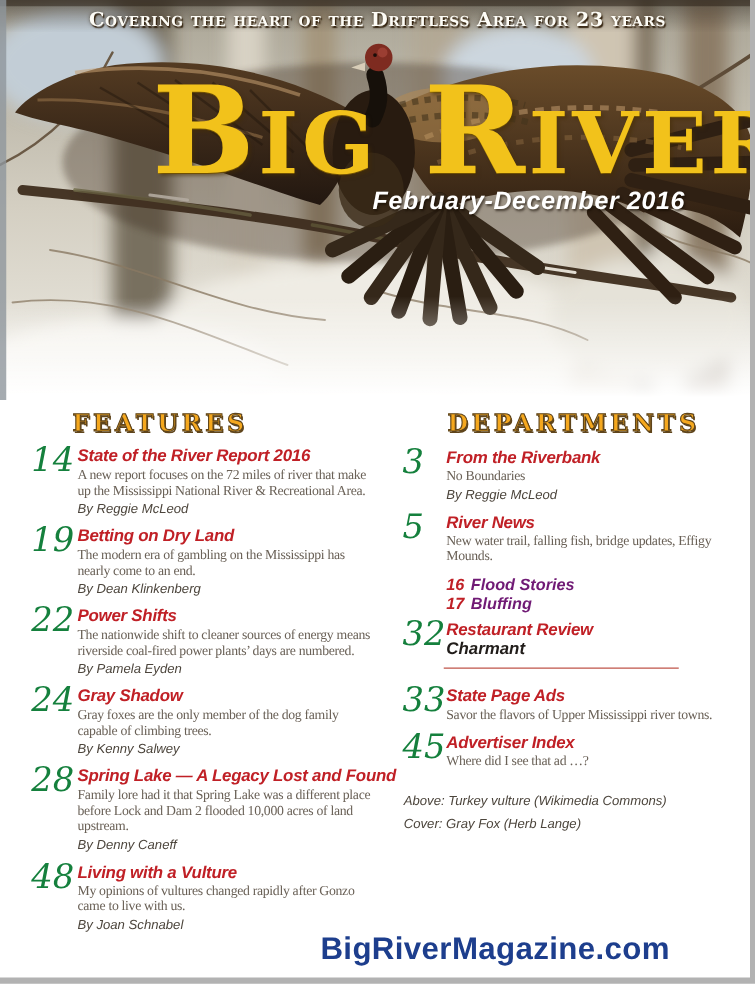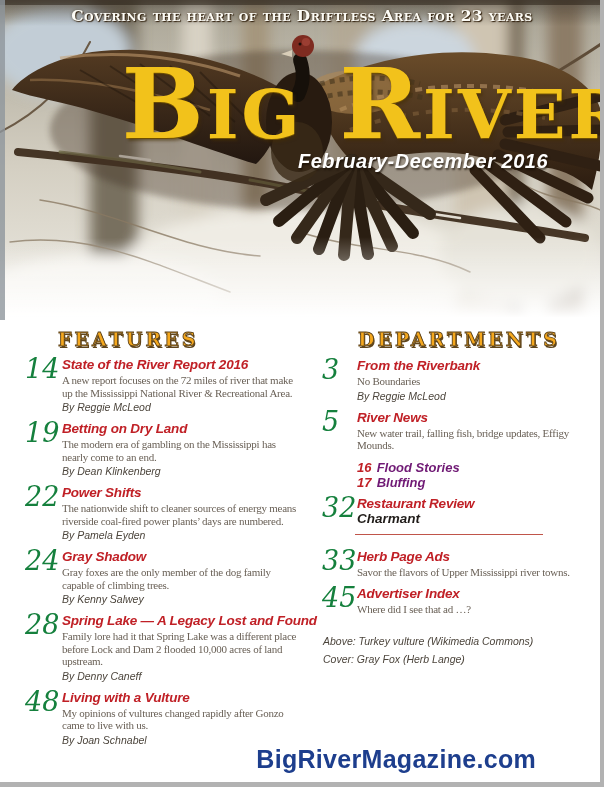--- a/index.html
+++ b/index.html
@@ -292,21 +292,21 @@
         <div class="item-title">Restaurant Review</div>
         <div class="subtitle">Charmant</div>
       </div>
     </div>
 
     <hr class="divider">
 
     <div class="item">
       <div class="pagenum">33</div>
       <div class="item-body">
-        <div class="item-title">Herb Page Ads</div>
+        <div class="item-title">State Page Ads</div>
         <div class="item-desc">Savor the flavors of Upper Mississippi river towns.</div>
       </div>
     </div>
 
     <div class="item">
       <div class="pagenum">45</div>
       <div class="item-body">
         <div class="item-title">Advertiser Index</div>
         <div class="item-desc">Where did I see that ad …?</div>
       </div>

